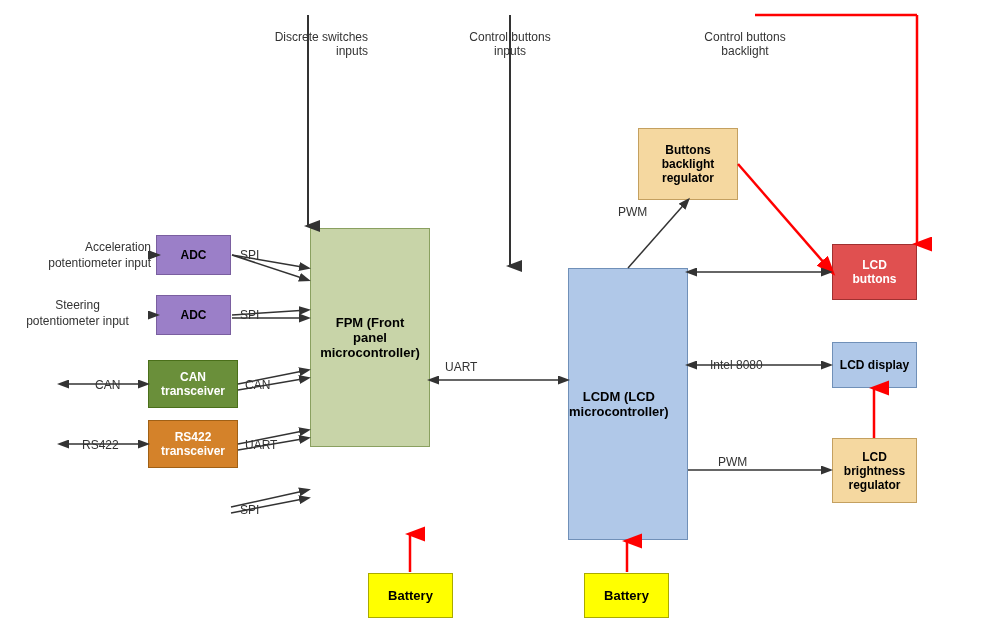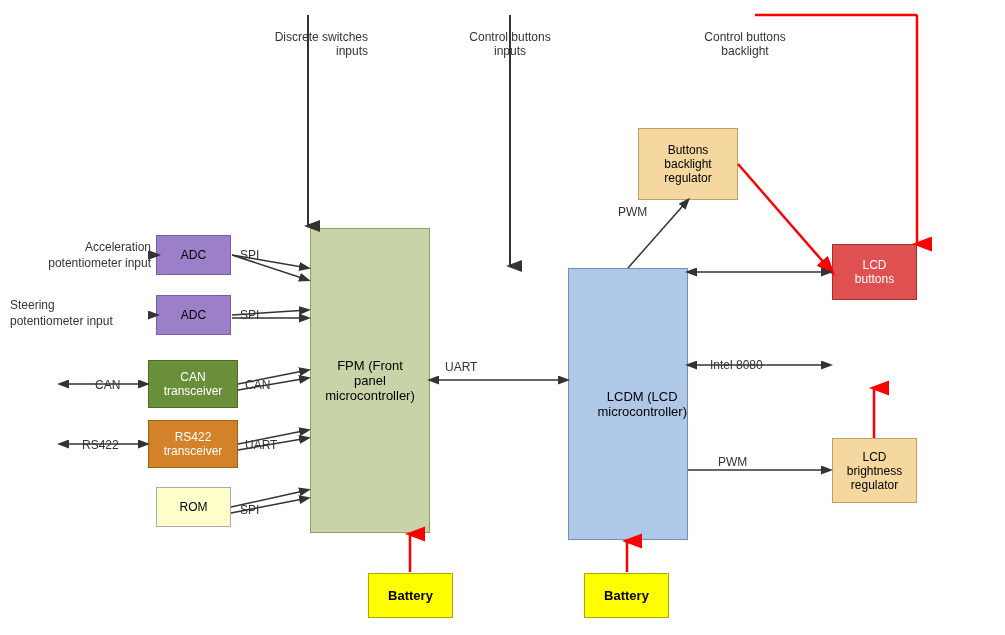--- a/index.html
+++ b/index.html
@@ -17,21 +17,21 @@
       width: 1005px;
       height: 635px;
     }
     .box {
       position: absolute;
       display: flex;
       align-items: center;
       justify-content: center;
       text-align: center;
       font-size: 12px;
-      font-weight: normal;
+      font-weight: bold;
       border: 1.5px solid #555;
     }
     
     .arrows-svg {
       position: absolute;
       top: 0; left: 0;
       width: 1005px;
       height: 635px;
       pointer-events: none;
     }
@@ -44,58 +44,58 @@
 </head>
 <body>
 
 <div class="diagram">
 
   <div class="label" style="left:248px; top:30px; text-align:right; width:120px;">Discrete switches<br>inputs</div>
   <div class="label" style="left:450px; top:30px; text-align:center; width:120px;">Control buttons<br>inputs</div>
   <div class="label" style="left:680px; top:30px; text-align:center; width:130px;">Control buttons<br>backlight</div>
 
   <div class="label" style="left:16px; top:240px; width:135px; text-align:right; line-height:1.3;">Acceleration<br>potentiometer input</div>
-  <div class="label" style="left:10px; top:298px; width:135px; text-align:left; line-height:1.3;">Steering<br>potentiometer input</div>
+  <div class="label" style="left:10px; top:298px; width:135px; text-align:center; line-height:1.3;">Steering<br>potentiometer input</div>
 
   <div class="box" style="left:156px; top:235px; width:75px; height:40px; background:#9b7fc8; border-color:#7a5fa0;">
     <span>ADC</span>
   </div>
 
   <div class="box" style="left:156px; top:295px; width:75px; height:40px; background:#9b7fc8; border-color:#7a5fa0;">
     <span>ADC</span>
   </div>
 
   <div class="box" style="left:148px; top:360px; width:90px; height:48px; background:#6a8f3a; border-color:#4a6f1a; color:white; font-size:12px;">
     <span>CAN<br>transceiver</span>
   </div>
 
   <div class="box" style="left:148px; top:420px; width:90px; height:48px; background:#d4822a; border-color:#a06015; color:white; font-size:12px;">
     <span>RS422<br>transceiver</span>
   </div>
 
-  <div class="box" style="left:156px; top:487px; width:75px; height:40px; background:#ffffcc; border-color:#aaa;">
-    <span>ROM</span>
-  </div>
 
-  <div class="box" style="left:310px; top:228px; width:120px; height:305px; background:#c8d4a8; border-color:#8aa060; font-size:13px; align-items:center; justify-content:center;">
+  <div class="box" style="left:310px; top:228px; width:120px; height:219px; background:#c8d4a8; border-color:#8aa060; font-size:13px; align-items:center; justify-content:center;">
     <span>FPM (Front<br>panel<br>microcontroller)</span>
   </div>
 
-  <div class="box" style="left:568px; top:268px; width:120px; height:272px; background:#b0c8e8; border-color:#7090b8; font-size:13px; align-items:center; justify-content:flex-end;">
+  <div class="box" style="left:568px; top:268px; width:120px; height:272px; background:#b0c8e8; border-color:#7090b8; font-size:13px; align-items:center; justify-content:flex-start;">
     <span>LCDM (LCD<br>microcontroller)</span>
   </div>
 
   <div class="box" style="left:638px; top:128px; width:100px; height:72px; background:#f5d8a0; border-color:#c4a060; font-size:12px;">
     <span>Buttons<br>backlight<br>regulator</span>
   </div>
 
   <div class="box" style="left:832px; top:244px; width:85px; height:56px; background:#e05050; border-color:#a03030; color:white; font-size:12px;">
     <span>LCD<br>buttons</span>
   </div>
 
+  <div class="box" style="left:832px; top:342px; width:85px; height:46px; background:#b0c8e8; border-color:#7090b8; font-size:12px;">
+    <span>LCD display</span>
+  </div>
 
   <div class="box" style="left:832px; top:438px; width:85px; height:65px; background:#f5d8a0; border-color:#c4a060; font-size:12px;">
     <span>LCD<br>brightness<br>regulator</span>
   </div>
 
   <div class="box" style="left:368px; top:573px; width:85px; height:45px; background:#ffff00; border-color:#aaaa00; font-size:13px; font-weight:bold;">
     <span>Battery</span>
   </div>
 
   <div class="box" style="left:584px; top:573px; width:85px; height:45px; background:#ffff00; border-color:#aaaa00; font-size:13px; font-weight:bold;">

